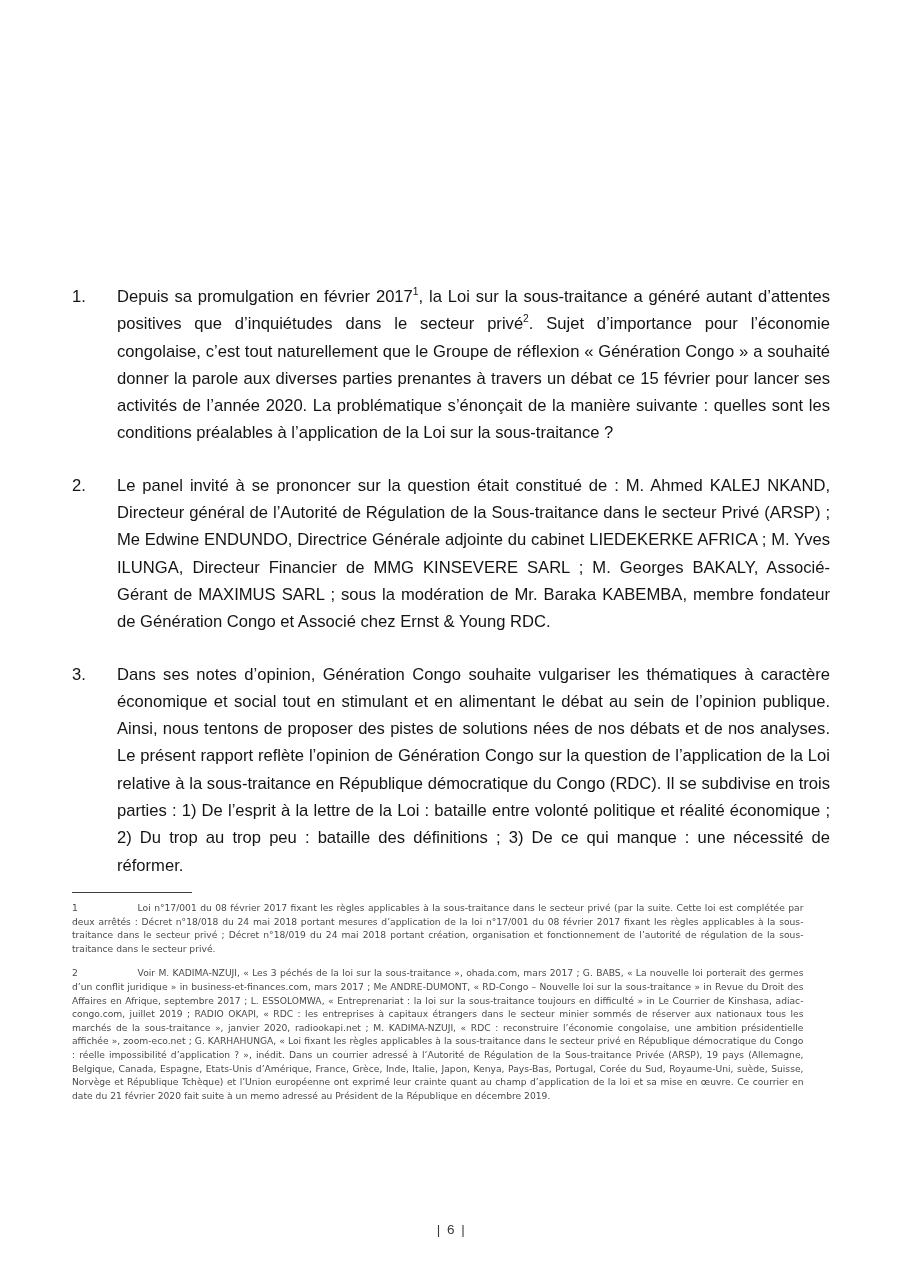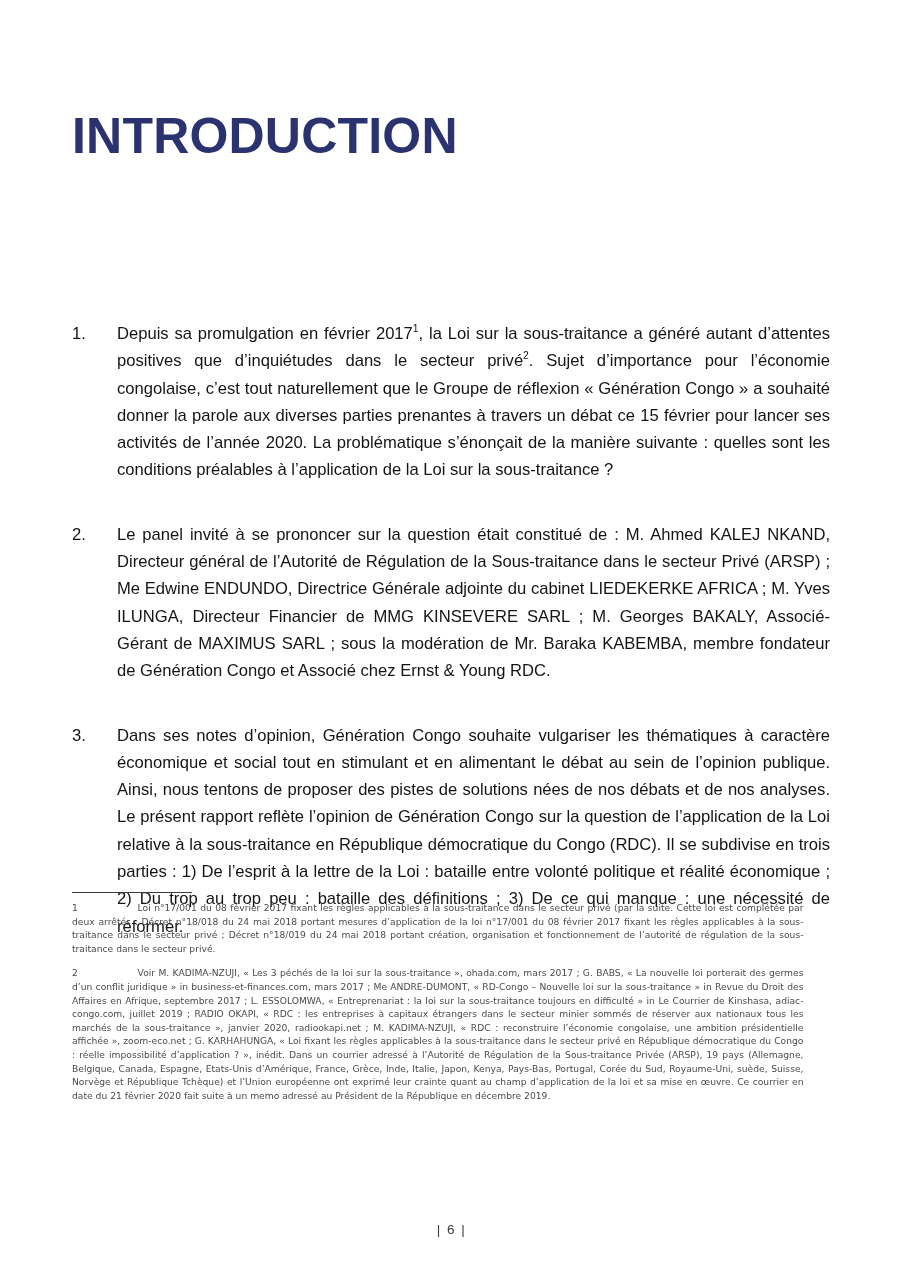--- a/index.html
+++ b/index.html
@@ -62,21 +62,21 @@
     position: absolute;
     left: 0;
     top: 0;
     width: 30px;
     font-size: 16.6px;
     line-height: 27.3px;
     text-align: left;
     color: #141414;
   }
 
-  .para-text { display: block; margin-top: 37px; }
+  .para-text { display: block; }
 
   sup.fn {
     font-size: 0.62em;
     vertical-align: super;
     line-height: 0;
   }
 
   
   .footnotes {
     position: absolute;
@@ -121,21 +121,20 @@
     letter-spacing: 1.5px;
     color: #3a3a3a;
     font-family: "Liberation Sans", sans-serif;
   }
 </style>
 </head>
 <body>
 
 <div class="page">
 
-  <h1 class="page-title">INTRODUCTION</h1>
 
   <div class="body-block">
 
     <div class="para">
       <span class="para-num">1.</span>
       <span class="para-text"><span>Depuis sa promulgation en février 2017</span><sup class="fn">1</sup><span>, la Loi sur la sous-traitance a généré autant d’attentes positives que d’inquiétudes dans le secteur privé</span><sup class="fn">2</sup><span>. Sujet d’importance pour l’économie congolaise, c’est tout naturellement que le Groupe de réflexion « Génération Congo » a souhaité donner la parole aux diverses parties prenantes à travers un débat ce 15 février pour lancer ses activités de l’année 2020. La problématique s’énonçait de la manière suivante : quelles sont les conditions préalables à l’application de la Loi sur la sous-traitance ?</span></span>
     </div>
 
     <div class="para">
       <span class="para-num">2.</span>

